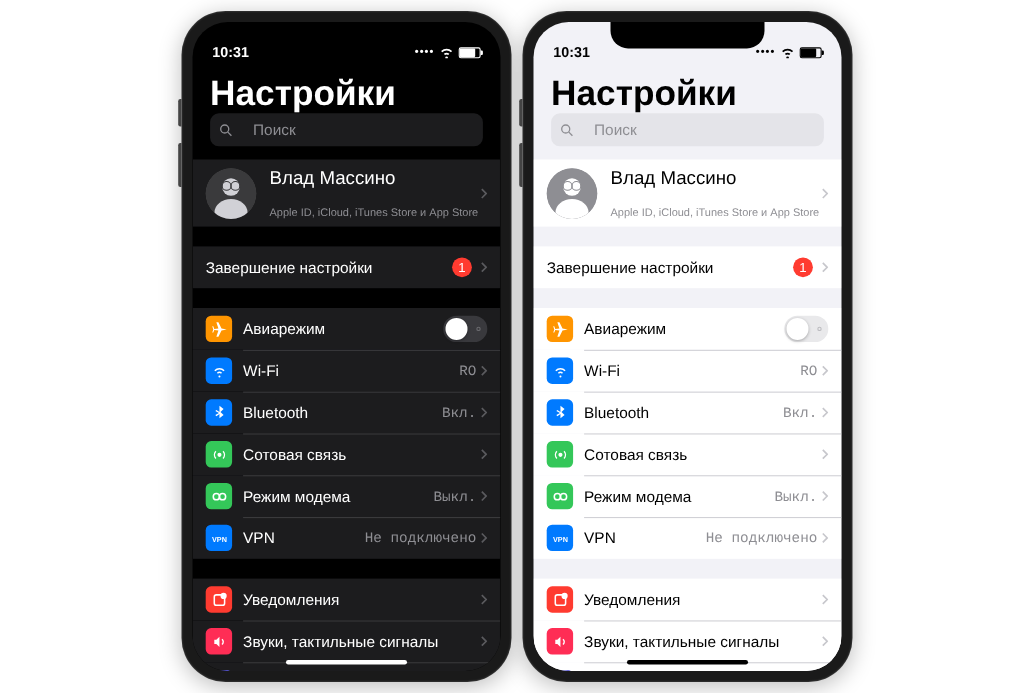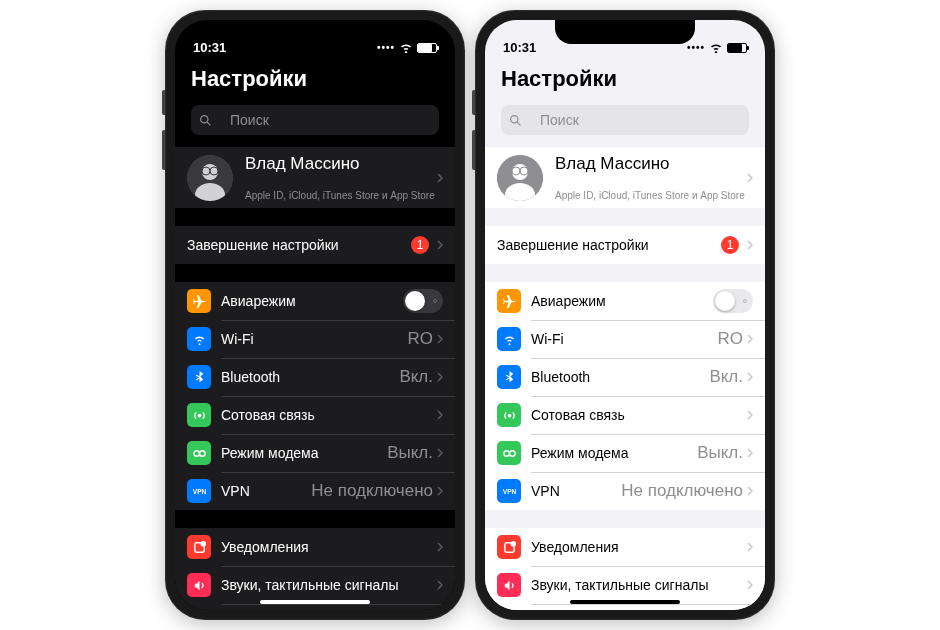--- a/index.html
+++ b/index.html
@@ -82,22 +82,22 @@
   width: 2px; height: 4px; background: currentColor; border-radius: 0 1px 1px 0;
 }
 .batt-fill { background: currentColor; width: 80%; height: 100%; border-radius: 1px; }
 
 
 .content { height: calc(100% - 38px); overflow: hidden; }
 .dark .screen { background: #000; color: #fff; }
 .light .screen { background: #f2f2f7; color: #000; }
 
 .page-title {
-  font-size: 22px; font-weight: 700;
-  padding: 8px 16px 13px;
+  font-size: 32px; font-weight: 700;
+  padding: 8px 16px 0;
 }
 
 .search {
   margin: 0 16px 12px;
   height: 30px;
   border-radius: 8px;
   display: flex; align-items: center;
   padding: 0 8px; gap: 18px;
   font-size: 14px;
 }
@@ -144,21 +144,21 @@
 .dark .profile-sub { color: #8e8e93; }
 .light .profile-sub { color: #8e8e93; }
 
 .row-icon {
   width: 24px; height: 24px; border-radius: 5px;
   display: flex; align-items: center; justify-content: center;
   margin-right: 10px; flex-shrink: 0;
 }
 .row-icon svg { width: 15px; height: 15px; fill: #fff; }
 .row-label { flex: 1; }
-.row-value { font-size: 17px; margin-right: 4px; }
+.row-value { font-size: 13px; margin-right: 4px; font-family: Liberation Mono, monospace; }
 .dark .row-value { color: #8e8e93; }
 .light .row-value { color: #8e8e93; }
 
 .chevron {
   width: 6px; height: 10px; flex-shrink: 0;
 }
 .dark .chevron { stroke: #5a5a5e; }
 .light .chevron { stroke: #c7c7cc; }
 
 .badge {

